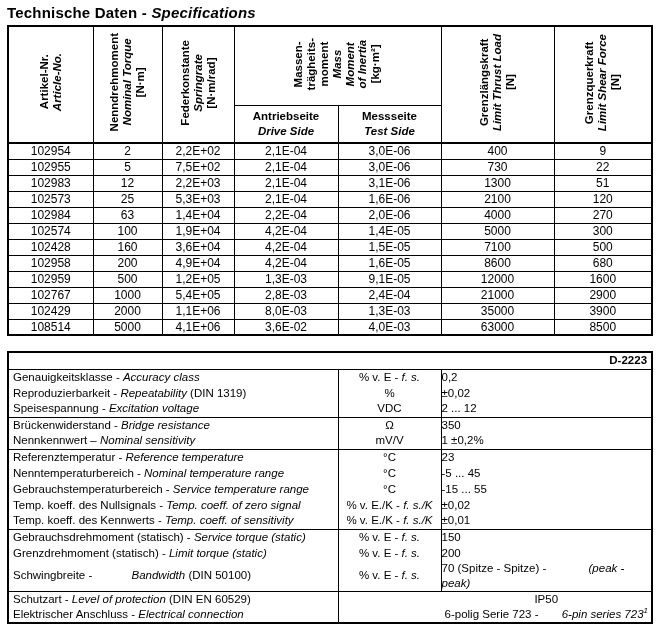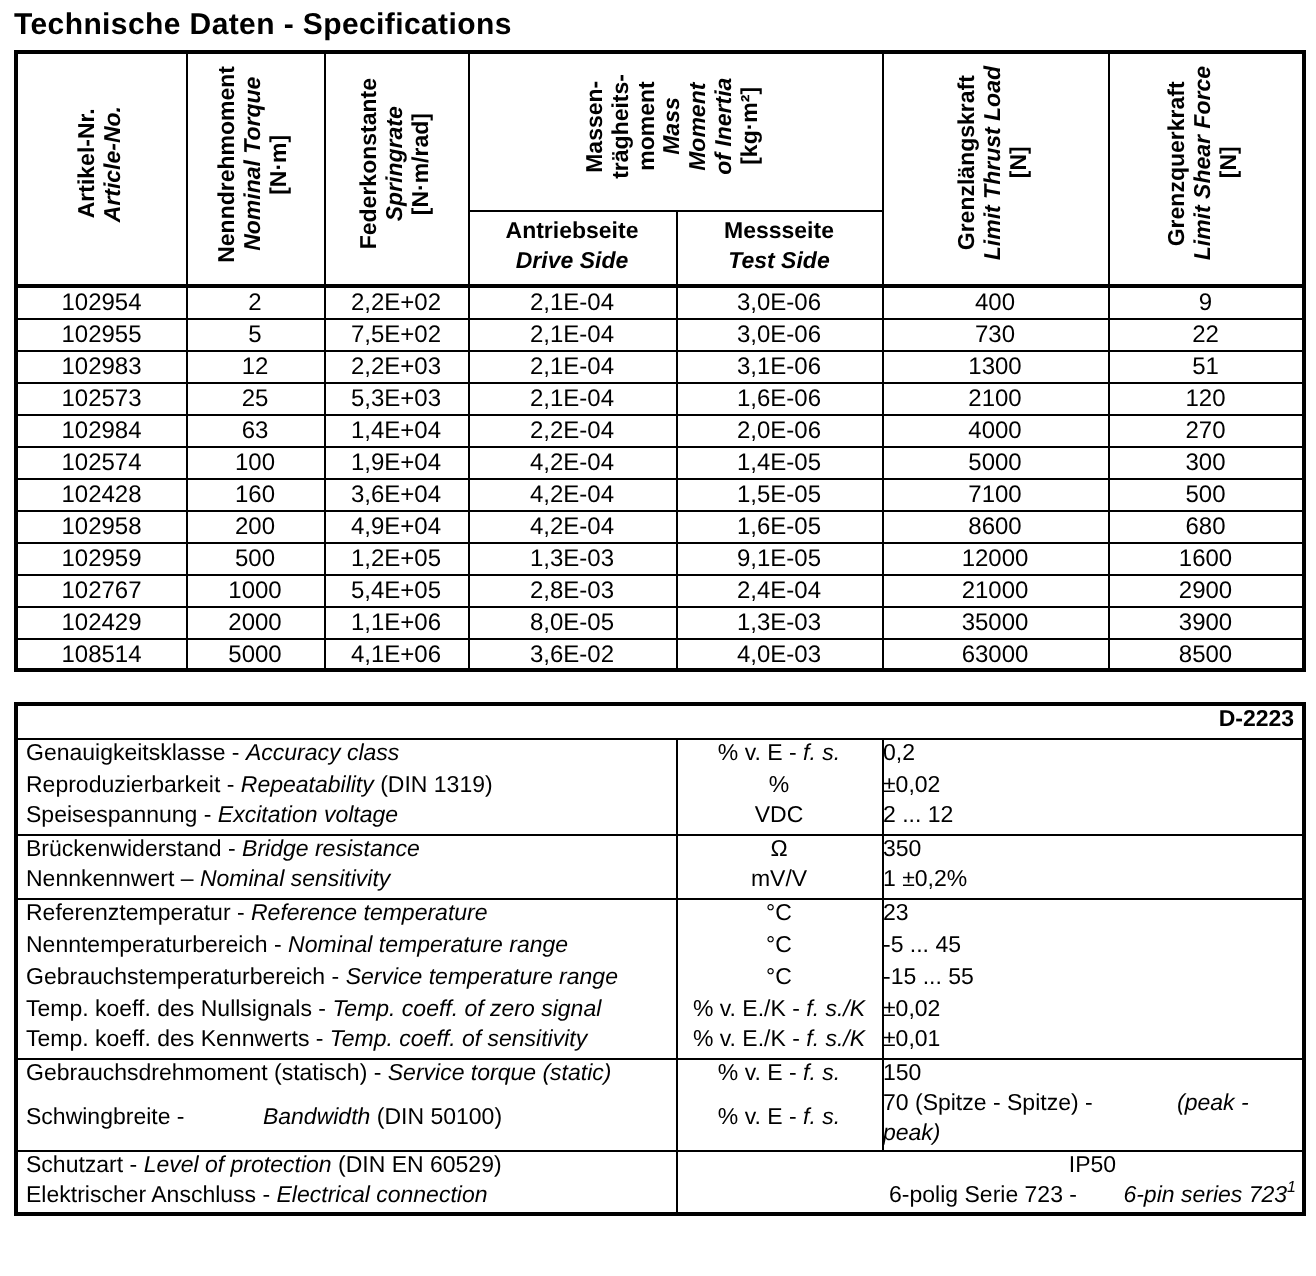--- a/index.html
+++ b/index.html
@@ -14,21 +14,21 @@
     overflow: hidden;
   }
 
   
   .page-title {
     font-size: 15px;
     font-weight: bold;
     margin: 2px 0 4px 0;
     letter-spacing: 0.2px;
   }
-  .page-title .en { }
+  .page-title .en { font-style: italic; }
 
   
   table { border-collapse: collapse; table-layout: fixed; }
   .spec-table {
     width: 644px;
     border: 2px solid #000;
   }
   .spec-table th, .spec-table td {
     border: 1px solid #000;
     padding: 0;
@@ -221,21 +221,21 @@
         <td>5,4E+05</td>
         <td>2,8E-03</td>
         <td>2,4E-04</td>
         <td>21000</td>
         <td>2900</td>
       </tr>
       <tr>
         <td>102429</td>
         <td>2000</td>
         <td>1,1E+06</td>
-        <td>8,0E-05</td>
+        <td>8,0E-03</td>
         <td>1,3E-03</td>
         <td>35000</td>
         <td>3900</td>
       </tr>
       <tr>
         <td>108514</td>
         <td>5000</td>
         <td>4,1E+06</td>
         <td>3,6E-02</td>
         <td>4,0E-03</td>
@@ -304,20 +304,25 @@
         <td class="lbl"><span>Temp. koeff. des Kennwerts - </span><span style="font-style: italic;">Temp. coeff. of sensitivity</span></td>
         <td class="unit"><span>% v. E./K - </span><span style="font-style: italic;">f. s./K</span></td>
         <td class="val"><span>±0,01</span></td>
       </tr>
       <tr class="group-start">
         <td class="lbl"><span>Gebrauchsdrehmoment (statisch) - </span><span style="font-style: italic;">Service torque (static)</span></td>
         <td class="unit"><span>% v. E - </span><span style="font-style: italic;">f. s.</span></td>
         <td class="val"><span>150</span></td>
       </tr>
       <tr>
+        <td class="lbl"><span>Grenzdrehmoment (statisch) - </span><span style="font-style: italic;">Limit torque (static)</span></td>
+        <td class="unit"><span>% v. E - </span><span style="font-style: italic;">f. s.</span></td>
+        <td class="val"><span>200</span></td>
+      </tr>
+      <tr>
         <td class="lbl"><span>Schwingbreite - </span><span style="font-style: italic; padding-left: 36px;">Bandwidth</span><span> (DIN 50100)</span></td>
         <td class="unit"><span>% v. E - </span><span style="font-style: italic;">f. s.</span></td>
         <td class="val"><span>70 (Spitze - Spitze) - </span><span style="font-style: italic; margin-left: 39px;">(peak - peak)</span></td>
       </tr>
       <tr class="group-start">
         <td class="lbl"><span>Schutzart - </span><span style="font-style: italic; margin-top: 16px;">Level of protection</span><span> (DIN EN 60529)</span></td>
         <td colspan="2" class="merged"><span>IP50</span></td>
       </tr>
       <tr>
         <td class="lbl"><span>Elektrischer Anschluss - </span><span style="font-style: italic;">Electrical connection</span></td>

